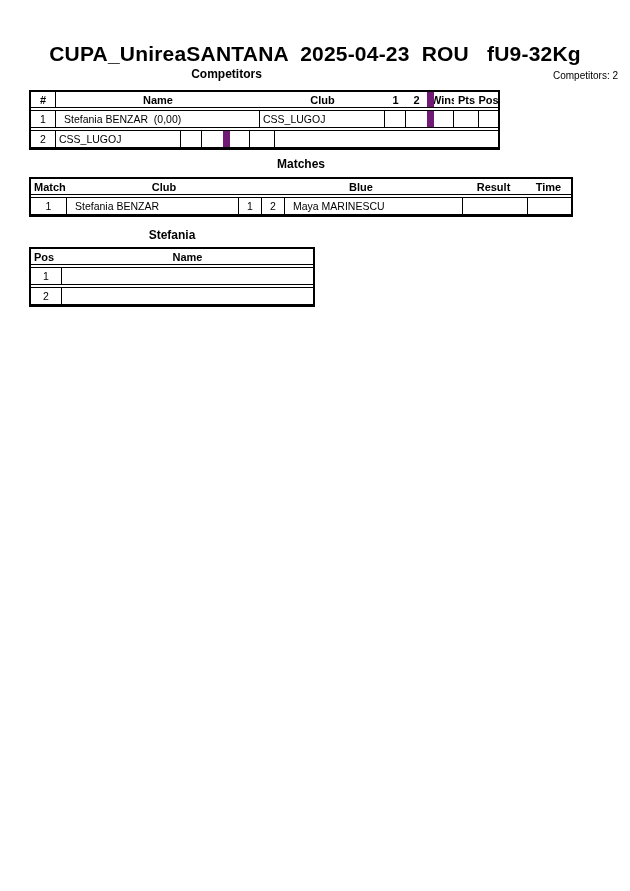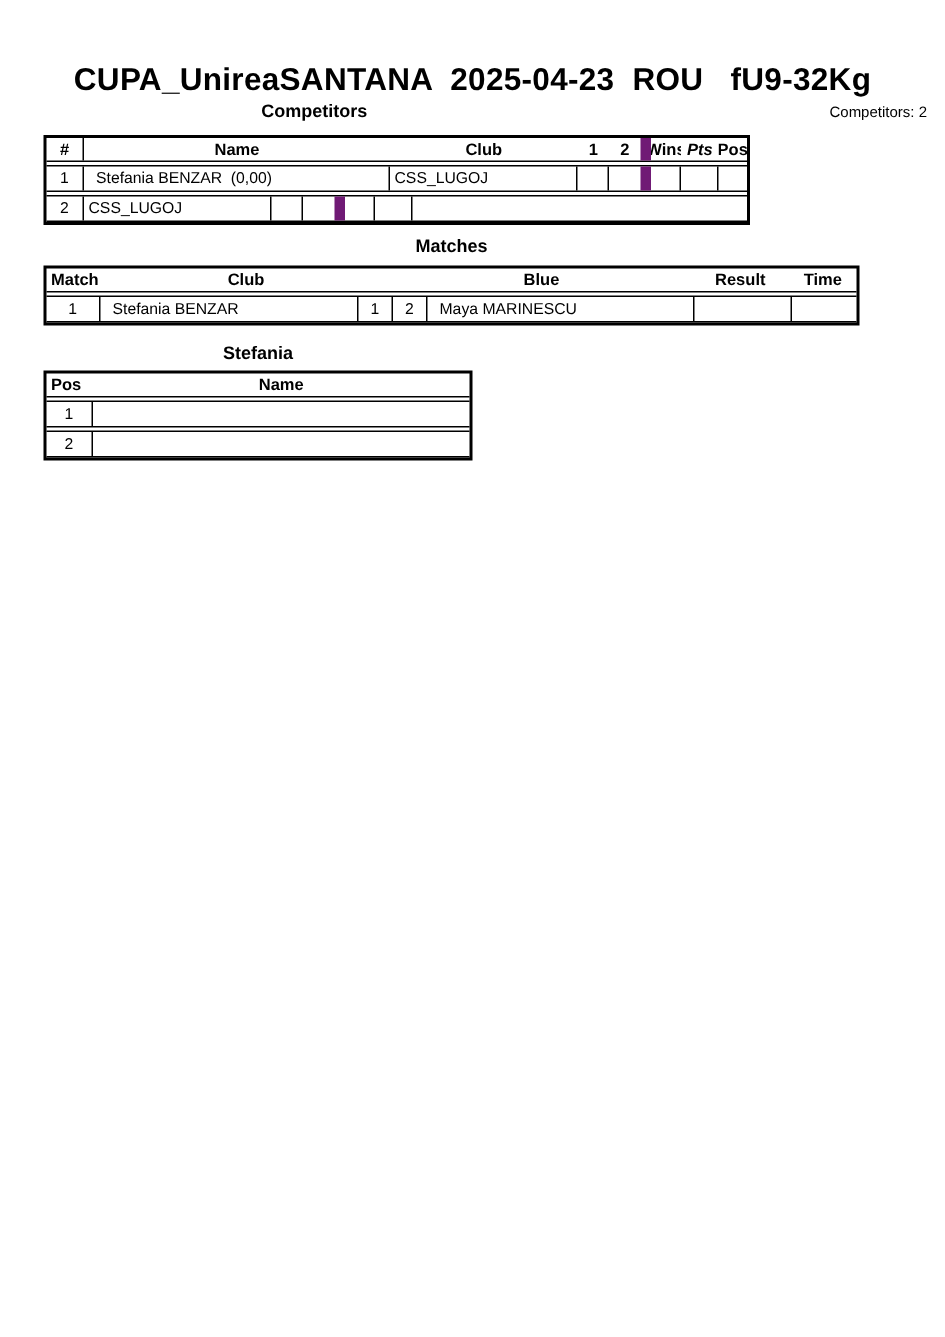--- a/index.html
+++ b/index.html
@@ -5,21 +5,21 @@
   html,body { margin:0; padding:0; background:#ffffff; }
   .page {
     position:relative; width:630px; height:891px; background:#fff;
     font-family:"Liberation Sans", sans-serif; color:#000; overflow:hidden;
   }
   .title {
     position:absolute; top:42px; left:0; width:630px; text-align:center;
     font-size:21px; font-weight:bold; white-space:pre; letter-spacing:0.2px;
   }
   .sec-label { position:absolute; font-size:12px; font-weight:bold; text-align:center; white-space:pre; }
-  #competitors-label { top:67px; left:12px; width:395px; }
+  #competitors-label { top:67px; left:29px; width:395px; }
   #matches-label     { top:157px; left:29px; width:544px; }
   #results-label     { top:228px; left:29px; width:286px; }
   .count-label { position:absolute; top:70px; left:430px; width:188px; text-align:right; font-size:10px; }
 
   .tbl { position:absolute; border:2px solid #000; box-sizing:border-box; background:#fff; }
   #competitors-table { top:90px;  left:29px; width:471px; }
   #matches-table     { top:177px; left:29px; width:544px; }
   #results-table     { top:247px; left:29px; width:286px; }
 
   .trow {
@@ -39,21 +39,21 @@
   .lft2{ padding-left:3px; justify-content:flex-start; }
   .br  { border-right:1px solid #000; }
   .bl2 { border-left:7px solid #701a75; }
 
   
   .cw-num  { flex:0 0 25px; }
   .cw-name { flex:0 0 204px; }
   .cw-club { flex:0 0 125px; }
   .cw-12   { flex:0 0 21px; }
   .cw-wins { flex:0 0 27px; }
-  .cw-pts  { flex:0 0 25px;font-style:italic; }
+  .cw-pts  { flex:0 0 25px; }
   .cw-pos  { flex:1 1 auto; }
 
   
   .mw-match { flex:0 0 36px; }
   .mw-wname { flex:0 0 172px; }
   .mw-num   { flex:0 0 23px; }
   .mw-bname { flex:0 0 178px; }
   .mw-res   { flex:0 0 65px; }
   .mw-time  { flex:1 1 auto; }
   

